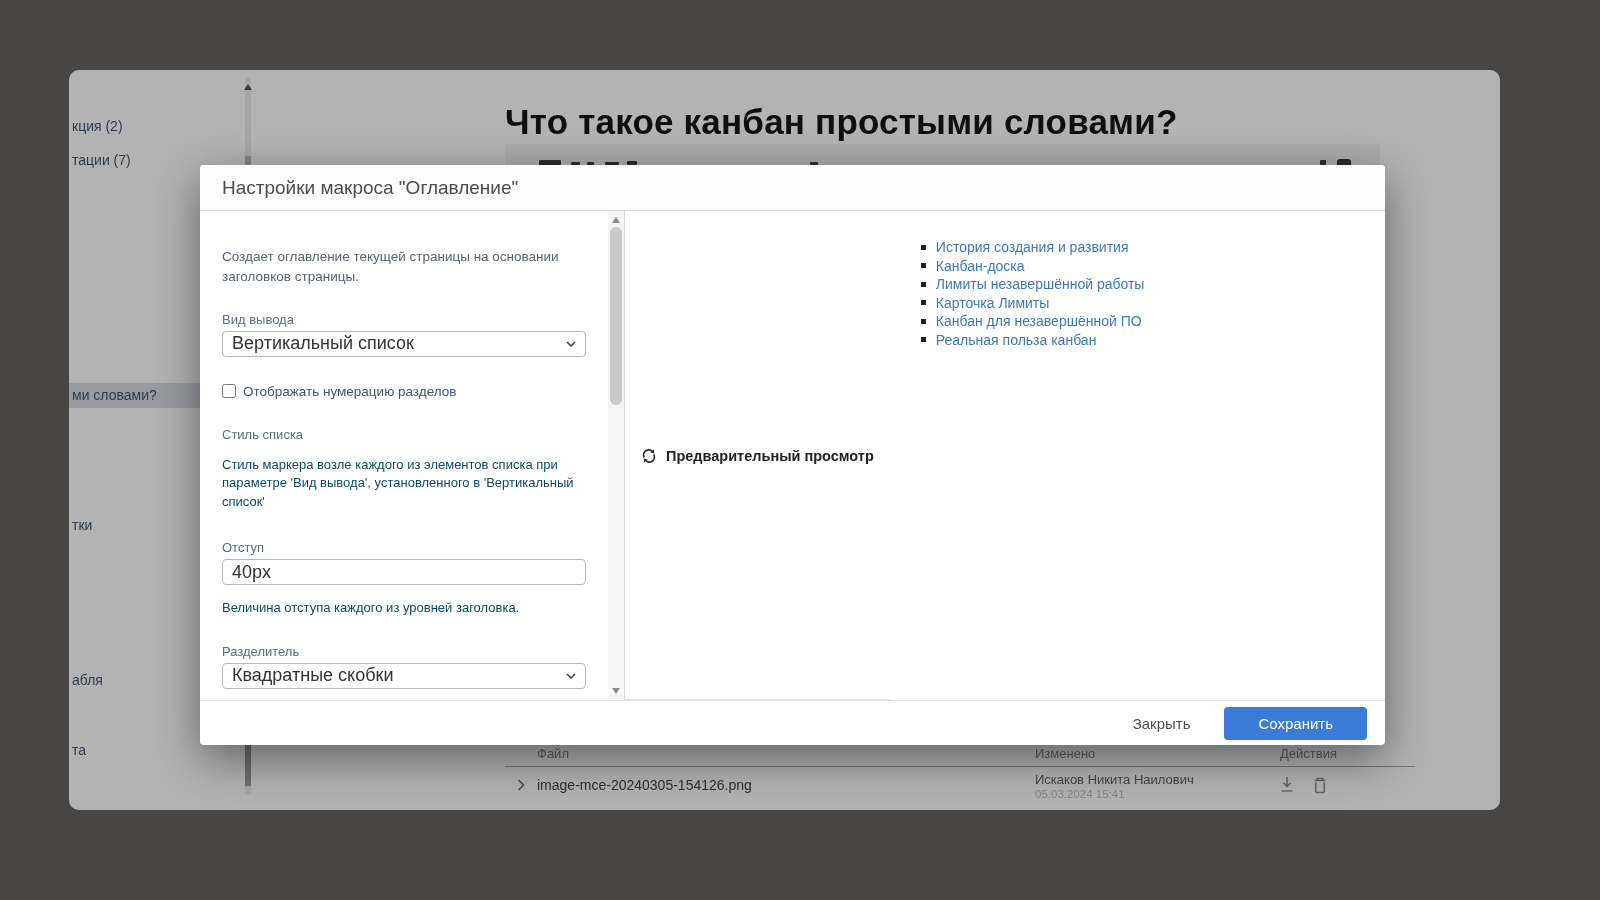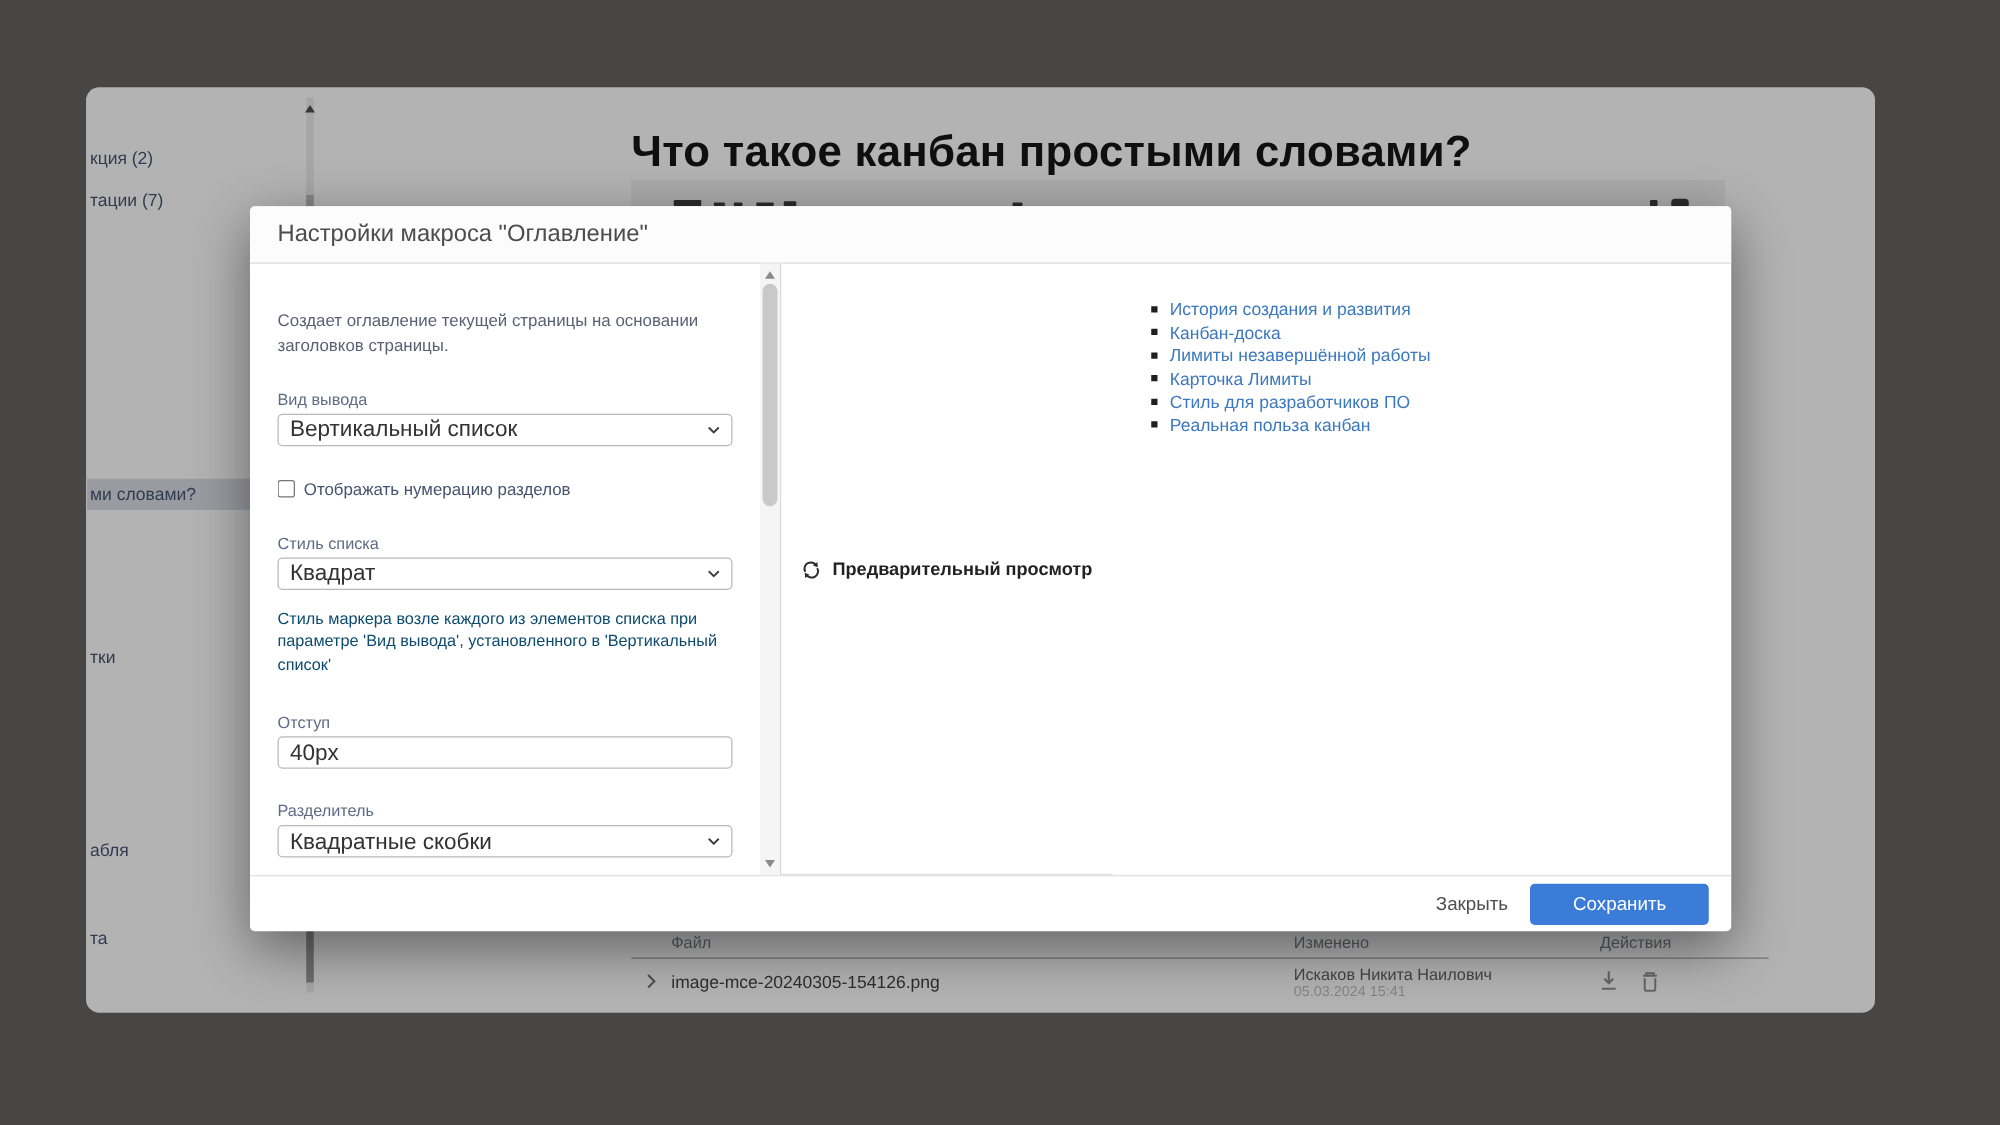--- a/index.html
+++ b/index.html
@@ -68,21 +68,21 @@
 
   .preview-pane { flex:1 1 auto; border-left:1px solid #dadada; display:flex; flex-direction:row; }
   .prev-header { display:flex; align-items:center; gap:9px; padding:14px 16px 12px 16px;
                  font-size:14.5px; font-weight:700; color:#222; border-bottom:1px solid #e2e2e2; }
   .prev-list { padding:27px 0 0 31px; }
   .prev-item { display:flex; align-items:center; height:18.5px; }
   .sq-bullet { width:5px; height:5px; background:#1f1f1f; margin-right:10px; flex:0 0 auto; }
   .prev-link { font-size:14px; color:#3b78bf; text-decoration:none; cursor:pointer; }
 
   .dlg-footer { flex:0 0 45px; border-top:1px solid #e0e0e0; display:flex; align-items:center;
-                justify-content:flex-end; gap:18px; padding-right:18px; }
+                justify-content:flex-end; gap:34px; padding-right:18px; }
   .btn-close { font-size:15px; color:#4f4f4f; background:none; border:none; cursor:pointer;
                font-family:"Liberation Sans", sans-serif; }
   .btn-save { font-size:15px; color:#ffffff; background:#3a7cd8; border:none; border-radius:4px;
               padding:8px 34px; cursor:pointer; font-family:"Liberation Sans", sans-serif; }
   svg { display:block; }
 </style>
 </head>
 <body>
 
 <div class="page">
@@ -167,32 +167,25 @@
             </svg>
         </span>
       </div>
 
       <div class="chk-row">
         <input type="checkbox" style="">
         <span class="chk-label">Отображать нумерацию разделов</span>
       </div>
 
       <div class="fld-label">Стиль списка</div>
-      <div class="ctl select">
-        <span>Квадрат</span>
-        <span class="caret">
-          <svg width="10" height="6" viewBox="0 0 10 6">
-              <polyline points="1,1 5,5 9,1" fill="none" stroke="#3d3d3d" stroke-width="1.5"></polyline>
-            </svg>
-        </span>
-      </div>
       <div class="help">Стиль маркера возле каждого из элементов списка при параметре 'Вид вывода', установленного в 'Вертикальный список'</div>
 
       <div class="fld-label gap-lg">Отступ</div>
       <input class="ctl" value="40px" style="">
+      <div class="help">Величина отступа каждого из уровней заголовка.</div>
 
       <div class="fld-label gap-md">Разделитель</div>
       <div class="ctl select">
         <span>Квадратные скобки</span>
         <span class="caret">
           <svg width="10" height="6" viewBox="0 0 10 6">
               <polyline points="1,1 5,5 9,1" fill="none" stroke="#3d3d3d" stroke-width="1.5"></polyline>
             </svg>
         </span>
       </div>
@@ -228,21 +221,21 @@
         <div class="prev-item">
             <span class="sq-bullet"></span>
             <a class="prev-link">Лимиты незавершённой работы</a>
           </div>
         <div class="prev-item">
             <span class="sq-bullet"></span>
             <a class="prev-link">Карточка Лимиты</a>
           </div>
         <div class="prev-item">
             <span class="sq-bullet"></span>
-            <a class="prev-link">Стиль для разработчиков ПО</a>
+            <a class="prev-link">Канбан для незавершённой ПО</a>
           </div>
         <div class="prev-item">
             <span class="sq-bullet"></span>
             <a class="prev-link">Реальная польза канбан</a>
           </div>
       </div>
     </div>
   </div>
 
   <div class="dlg-footer">

